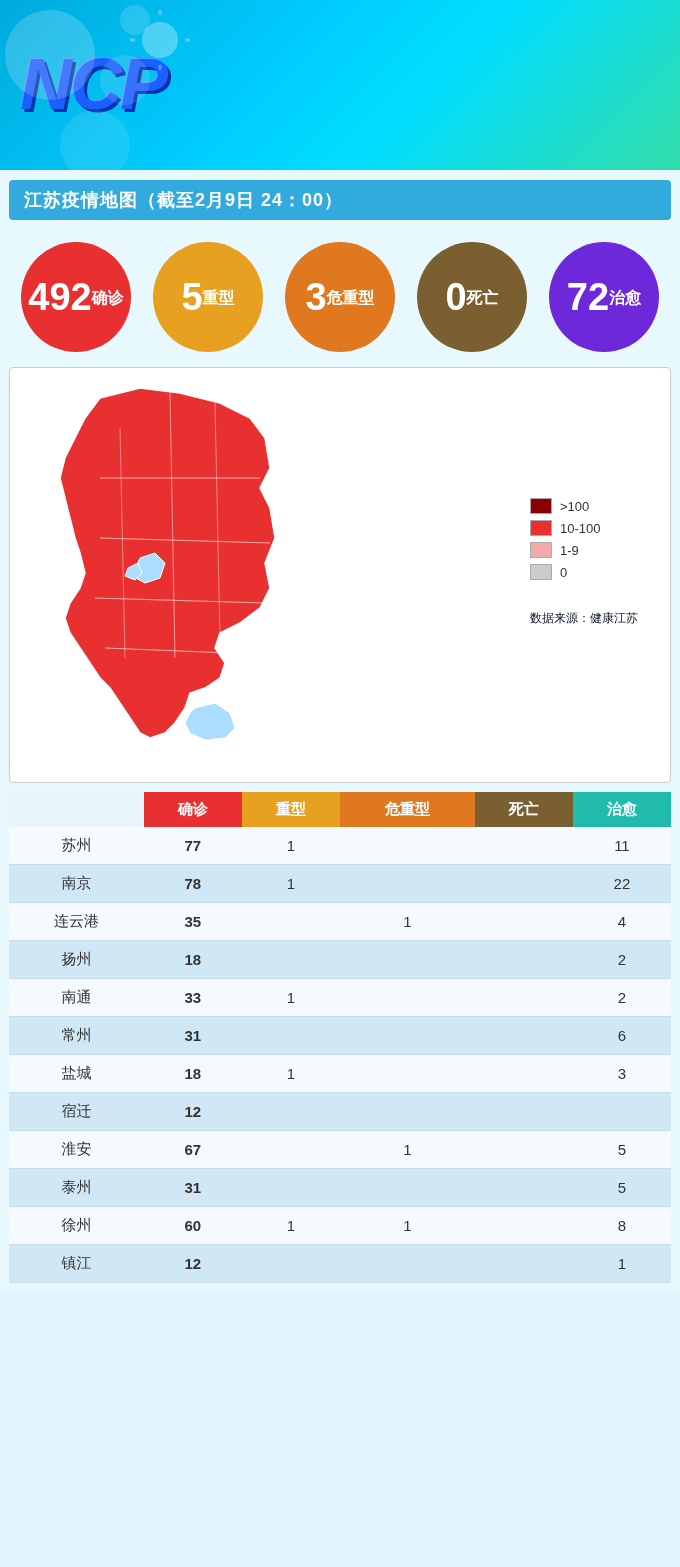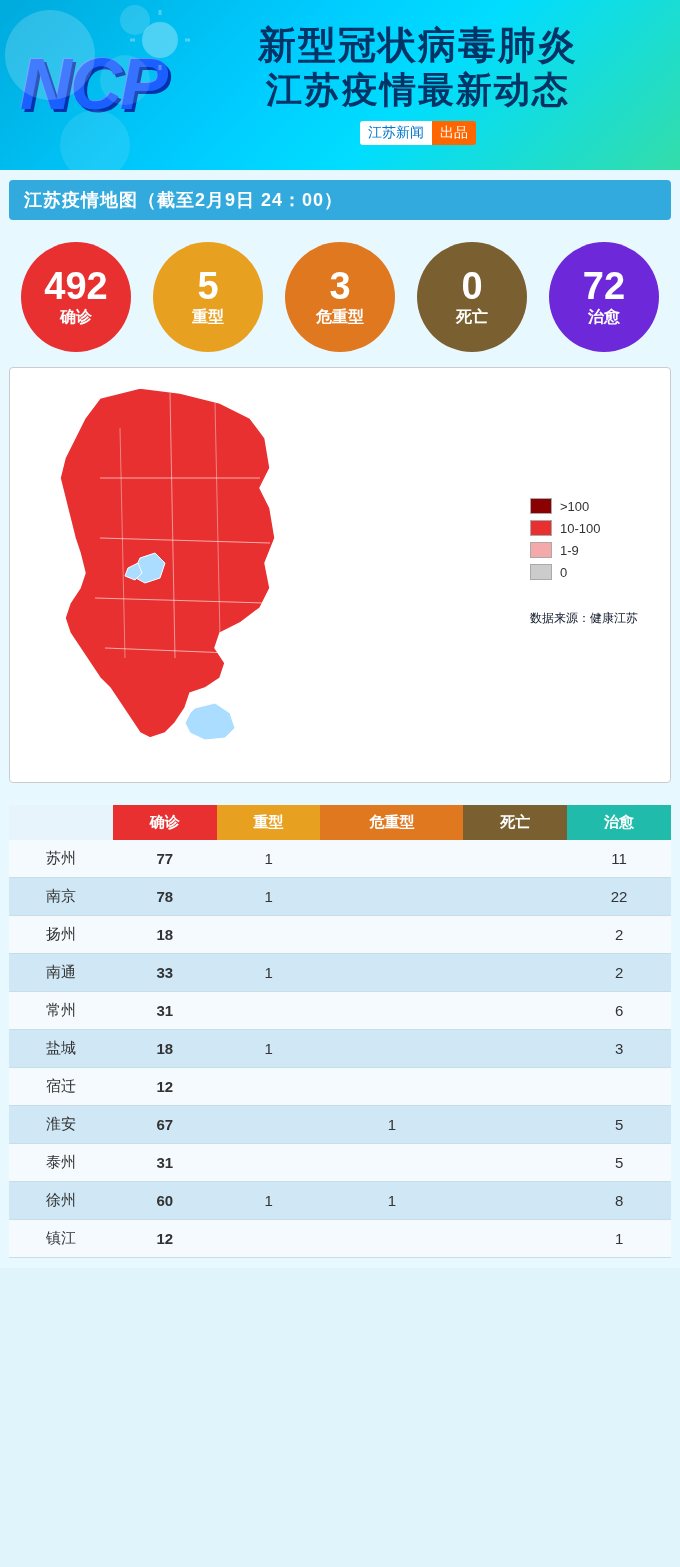--- a/index.html
+++ b/index.html
@@ -109,21 +109,21 @@
     .stats-row {
       display: flex;
       justify-content: space-around;
       align-items: center;
       padding: 10px 5px 15px 5px;
       gap: 8px;
     }
     .stat-circle {
       border-radius: 50%;
       display: flex;
-      flex-direction: column;
+      flex-direction: row;
       align-items: center;
       justify-content: center;
       width: 110px;
       height: 110px;
       flex-shrink: 0;
     }
     .stat-circle.confirmed { background: #e83030; }
     .stat-circle.severe { background: #e8a020; }
     .stat-circle.critical { background: #e07820; }
     .stat-circle.death { background: #7a6030; }
@@ -144,21 +144,21 @@
 
     
     .map-container {
       background: white;
       border: 1px solid #ccc;
       border-radius: 4px;
       padding: 10px;
       display: flex;
       align-items: flex-start;
       gap: 10px;
-      margin-bottom: 22px;
+      margin-bottom: 9px;
     }
     .map-svg-area {
       flex: 1;
     }
     .map-legend {
       flex: 0 0 130px;
       padding-top: 120px;
       padding-right: 10px;
     }
     .legend-item {
@@ -239,28 +239,20 @@
       <circle cx="30" cy="30" r="18" fill="white"></circle>
       <line x1="30" y1="5" x2="30" y2="0" stroke="white" stroke-width="3"></line>
       <line x1="30" y1="55" x2="30" y2="60" stroke="white" stroke-width="3"></line>
       <line x1="5" y1="30" x2="0" y2="30" stroke="white" stroke-width="3"></line>
       <line x1="55" y1="30" x2="60" y2="30" stroke="white" stroke-width="3"></line>
     </svg>
   </div>
 
   <div class="header-left">
     <div class="ncp-logo">NCP</div>
-  </div>
-  <div class="header-right">
-    <div class="header-title-main">新型冠状病毒肺炎</div>
-    <div class="header-subtitle">江苏疫情最新动态</div>
-    <div class="header-badge">
-      <span class="badge-jiangsu">江苏新闻</span>
-      <span class="badge-chupin">出品</span>
-    </div>
   </div>
 </div>
 
 <div class="map-section">
   <div class="map-title-bar">江苏疫情地图（截至2月9日 24：00）</div>
 
   <div class="stats-row">
     <div class="stat-circle confirmed">
       <span class="stat-number">492</span>
       <span class="stat-label">确诊</span>
@@ -393,20 +385,28 @@
         </tr>
         <tr>
           <td class="td-city">南京</td>
           <td class="td-confirmed">78</td>
           <td>1</td>
           <td></td>
           <td></td>
           <td>22</td>
         </tr>
         <tr>
+          <td class="td-city">连云港</td>
+          <td class="td-confirmed">35</td>
+          <td></td>
+          <td>1</td>
+          <td></td>
+          <td>4</td>
+        </tr>
+        <tr>
           <td class="td-city">扬州</td>
           <td class="td-confirmed">18</td>
           <td></td>
           <td></td>
           <td></td>
           <td>2</td>
         </tr>
         <tr>
           <td class="td-city">南通</td>
           <td class="td-confirmed">33</td>

